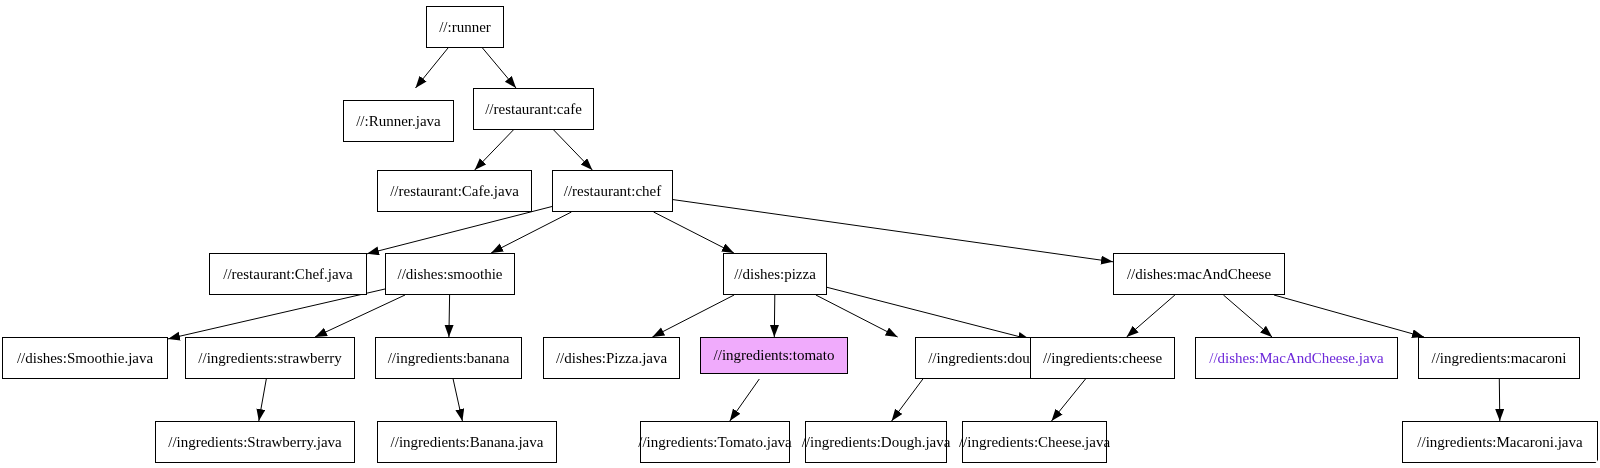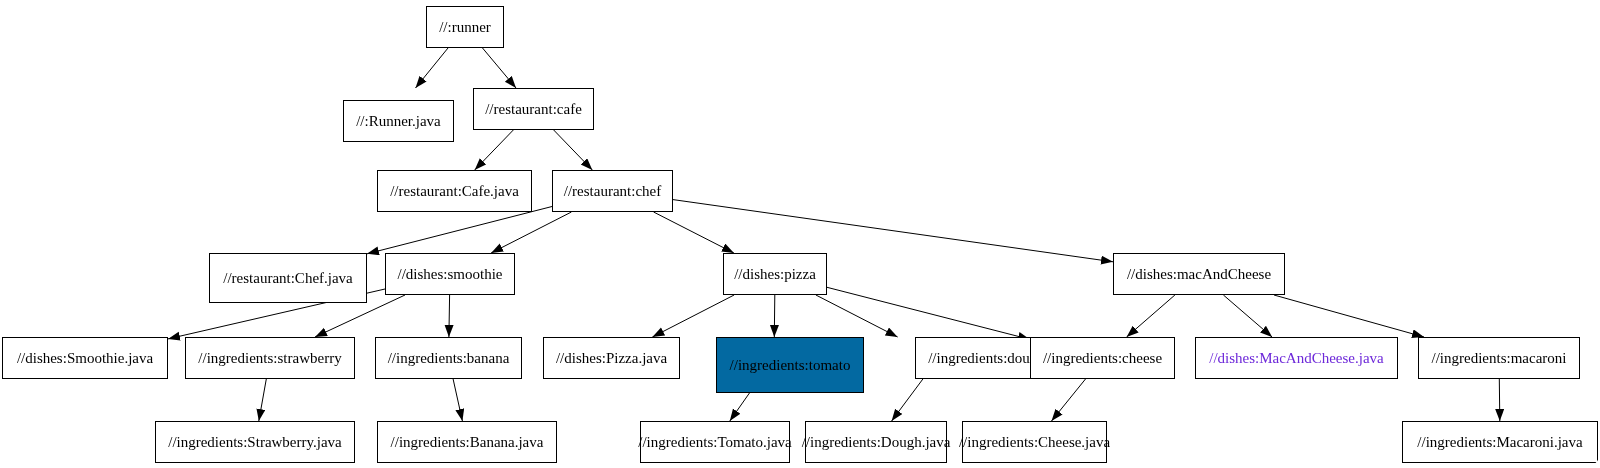--- a/index.html
+++ b/index.html
@@ -68,29 +68,29 @@
       <line x1="1223.4" y1="295.0" x2="1272.1" y2="337.0" stroke="#000000" stroke-width="1" marker-end="url(#arrowhead)"></line>
       <line x1="1274.0" y1="295.0" x2="1424.0" y2="337.0" stroke="#000000" stroke-width="1" marker-end="url(#arrowhead)"></line>
       <line x1="1499.3" y1="379.0" x2="1499.8" y2="421.0" stroke="#000000" stroke-width="1" marker-end="url(#arrowhead)"></line>
     </svg>
   <div id="nodes-layer">
       <div class="node" style="left: 426px; top: 6px; width: 78px; height: 42px; background: rgb(255, 255, 255); border: 1px solid rgb(0, 0, 0); color: rgb(0, 0, 0);">//:runner</div>
       <div class="node" style="left: 343px; top: 100px; width: 111px; height: 42px; background: rgb(255, 255, 255); border: 1px solid rgb(0, 0, 0); color: rgb(0, 0, 0);">//:Runner.java</div>
       <div class="node" style="left: 473px; top: 88px; width: 121px; height: 42px; background: rgb(255, 255, 255); border: 1px solid rgb(0, 0, 0); color: rgb(0, 0, 0);">//restaurant:cafe</div>
       <div class="node" style="left: 377px; top: 170px; width: 155px; height: 42px; background: rgb(255, 255, 255); border: 1px solid rgb(0, 0, 0); color: rgb(0, 0, 0);">//restaurant:Cafe.java</div>
       <div class="node" style="left: 552px; top: 170px; width: 121px; height: 42px; background: rgb(255, 255, 255); border: 1px solid rgb(0, 0, 0); color: rgb(0, 0, 0);">//restaurant:chef</div>
-      <div class="node" style="left: 209px; top: 253px; width: 158px; height: 50px; background: rgb(255, 255, 255); border: 1px solid rgb(0, 0, 0); color: rgb(0, 0, 0);">//restaurant:Chef.java</div>
+      <div class="node" style="left: 209px; top: 253px; width: 158px; height: 42px; background: rgb(255, 255, 255); border: 1px solid rgb(0, 0, 0); color: rgb(0, 0, 0);">//restaurant:Chef.java</div>
       <div class="node" style="left: 385px; top: 253px; width: 130px; height: 42px; background: rgb(255, 255, 255); border: 1px solid rgb(0, 0, 0); color: rgb(0, 0, 0);">//dishes:smoothie</div>
       <div class="node" style="left: 723px; top: 253px; width: 104px; height: 42px; background: rgb(255, 255, 255); border: 1px solid rgb(0, 0, 0); color: rgb(0, 0, 0);">//dishes:pizza</div>
       <div class="node" style="left: 1113px; top: 253px; width: 172px; height: 42px; background: rgb(255, 255, 255); border: 1px solid rgb(0, 0, 0); color: rgb(0, 0, 0);">//dishes:macAndCheese</div>
       <div class="node" style="left: 2px; top: 337px; width: 166px; height: 42px; background: rgb(255, 255, 255); border: 1px solid rgb(0, 0, 0); color: rgb(0, 0, 0);">//dishes:Smoothie.java</div>
       <div class="node" style="left: 185px; top: 337px; width: 170px; height: 42px; background: rgb(255, 255, 255); border: 1px solid rgb(0, 0, 0); color: rgb(0, 0, 0);">//ingredients:strawberry</div>
       <div class="node" style="left: 375px; top: 337px; width: 147px; height: 42px; background: rgb(255, 255, 255); border: 1px solid rgb(0, 0, 0); color: rgb(0, 0, 0);">//ingredients:banana</div>
       <div class="node" style="left: 543px; top: 337px; width: 137px; height: 42px; background: rgb(255, 255, 255); border: 1px solid rgb(0, 0, 0); color: rgb(0, 0, 0);">//dishes:Pizza.java</div>
-      <div class="node" style="left: 700px; top: 337px; width: 148px; height: 56px; background: #0369a1; border: 1px solid rgb(0, 0, 0); color: rgb(0, 0, 0); margin-left: 16px;">//ingredients:tomato</div>
+      <div class="node" style="left: 700px; top: 337px; width: 148px; height: 37px; background: #f0abfc; border: 1px solid rgb(0, 0, 0); color: rgb(0, 0, 0);">//ingredients:tomato</div>
       <div class="node" style="left: 915px; top: 337px; width: 143px; height: 42px; background: rgb(255, 255, 255); border: 1px solid rgb(0, 0, 0); color: rgb(0, 0, 0);">//ingredients:dough</div>
       <div class="node" style="left: 1030px; top: 337px; width: 145px; height: 42px; background: rgb(255, 255, 255); border: 1px solid rgb(0, 0, 0); color: rgb(0, 0, 0);">//ingredients:cheese</div>
       <div class="node" style="left: 1195px; top: 337px; width: 203px; height: 42px; background: rgb(255, 255, 255); border: 1px solid rgb(0, 0, 0); color: #6d28d9;">//dishes:MacAndCheese.java</div>
       <div class="node" style="left: 1418px; top: 337px; width: 162px; height: 42px; background: rgb(255, 255, 255); border: 1px solid rgb(0, 0, 0); color: rgb(0, 0, 0);">//ingredients:macaroni</div>
       <div class="node" style="left: 155px; top: 421px; width: 200px; height: 42px; background: rgb(255, 255, 255); border: 1px solid rgb(0, 0, 0); color: rgb(0, 0, 0);">//ingredients:Strawberry.java</div>
       <div class="node" style="left: 377px; top: 421px; width: 180px; height: 42px; background: rgb(255, 255, 255); border: 1px solid rgb(0, 0, 0); color: rgb(0, 0, 0);">//ingredients:Banana.java</div>
       <div class="node" style="left: 640px; top: 421px; width: 150px; height: 42px; background: rgb(255, 255, 255); border: 1px solid rgb(0, 0, 0); color: rgb(0, 0, 0);">//ingredients:Tomato.java</div>
       <div class="node" style="left: 805px; top: 421px; width: 142px; height: 42px; background: rgb(255, 255, 255); border: 1px solid rgb(0, 0, 0); color: rgb(0, 0, 0);">//ingredients:Dough.java</div>
       <div class="node" style="left: 962px; top: 421px; width: 145px; height: 42px; background: rgb(255, 255, 255); border: 1px solid rgb(0, 0, 0); color: rgb(0, 0, 0);">//ingredients:Cheese.java</div>
       <div class="node" style="left: 1402px; top: 421px; width: 196px; height: 42px; background: rgb(255, 255, 255); border: 1px solid rgb(0, 0, 0); color: rgb(0, 0, 0);">//ingredients:Macaroni.java</div>

